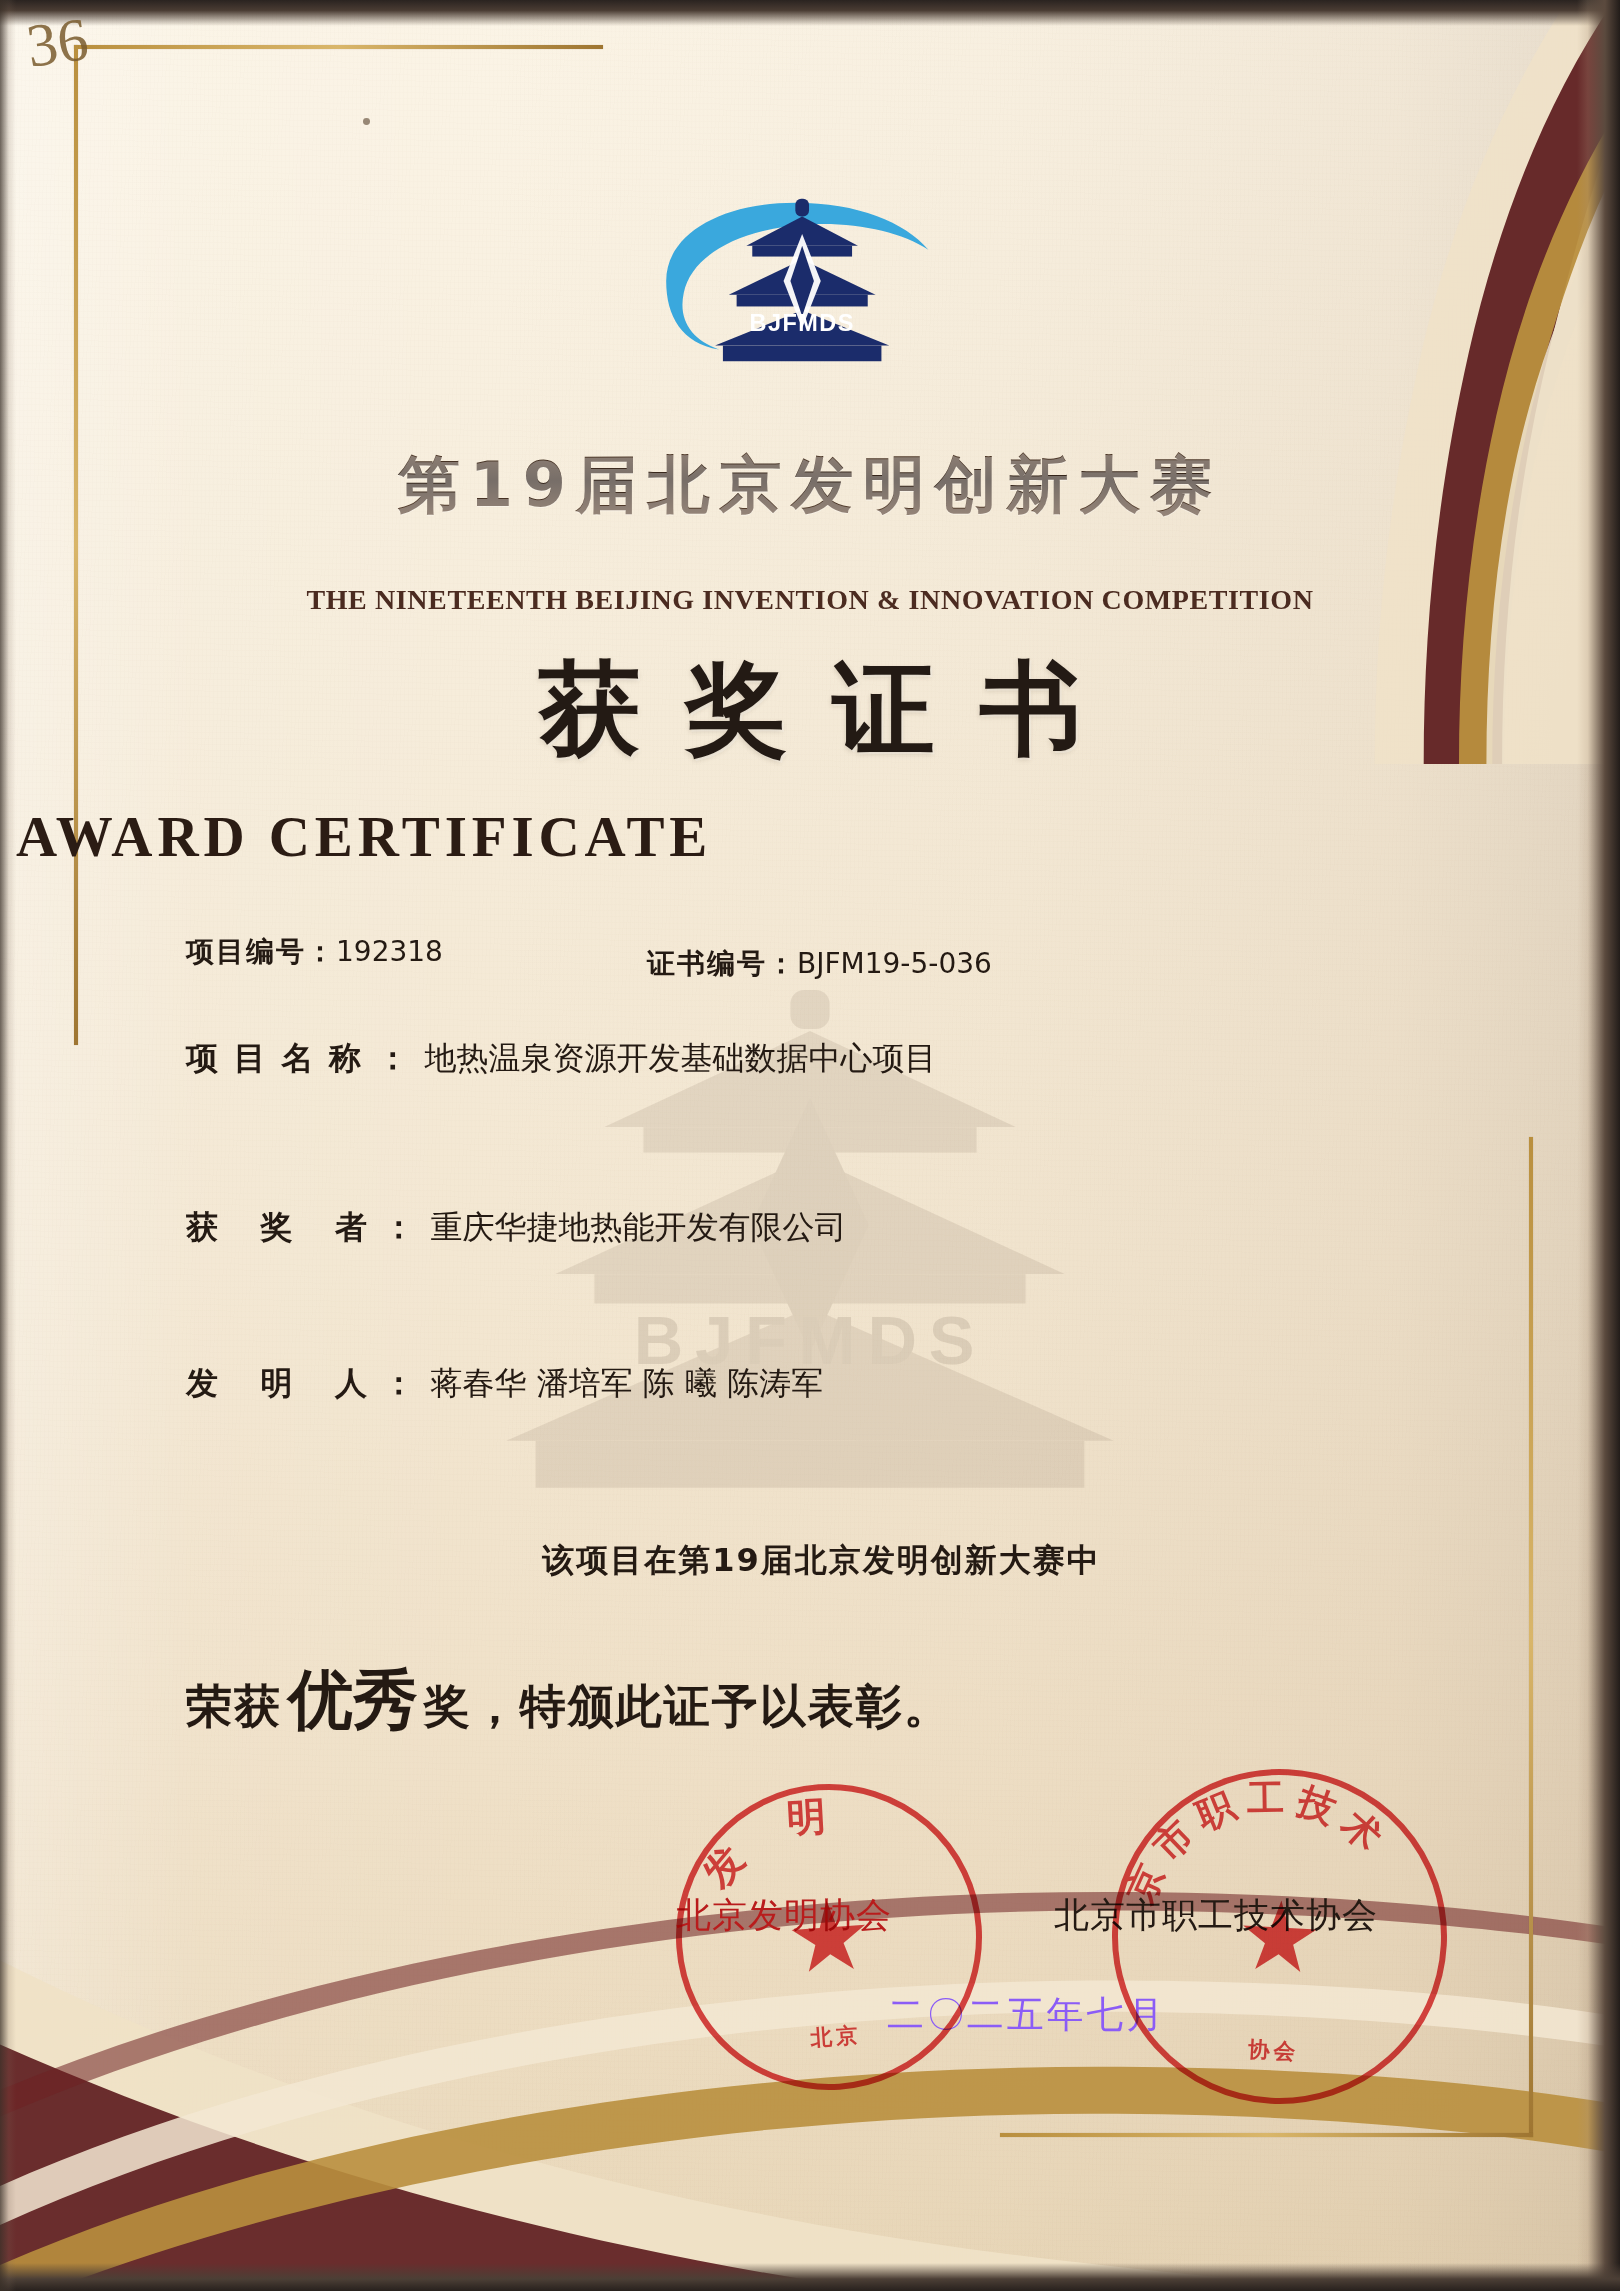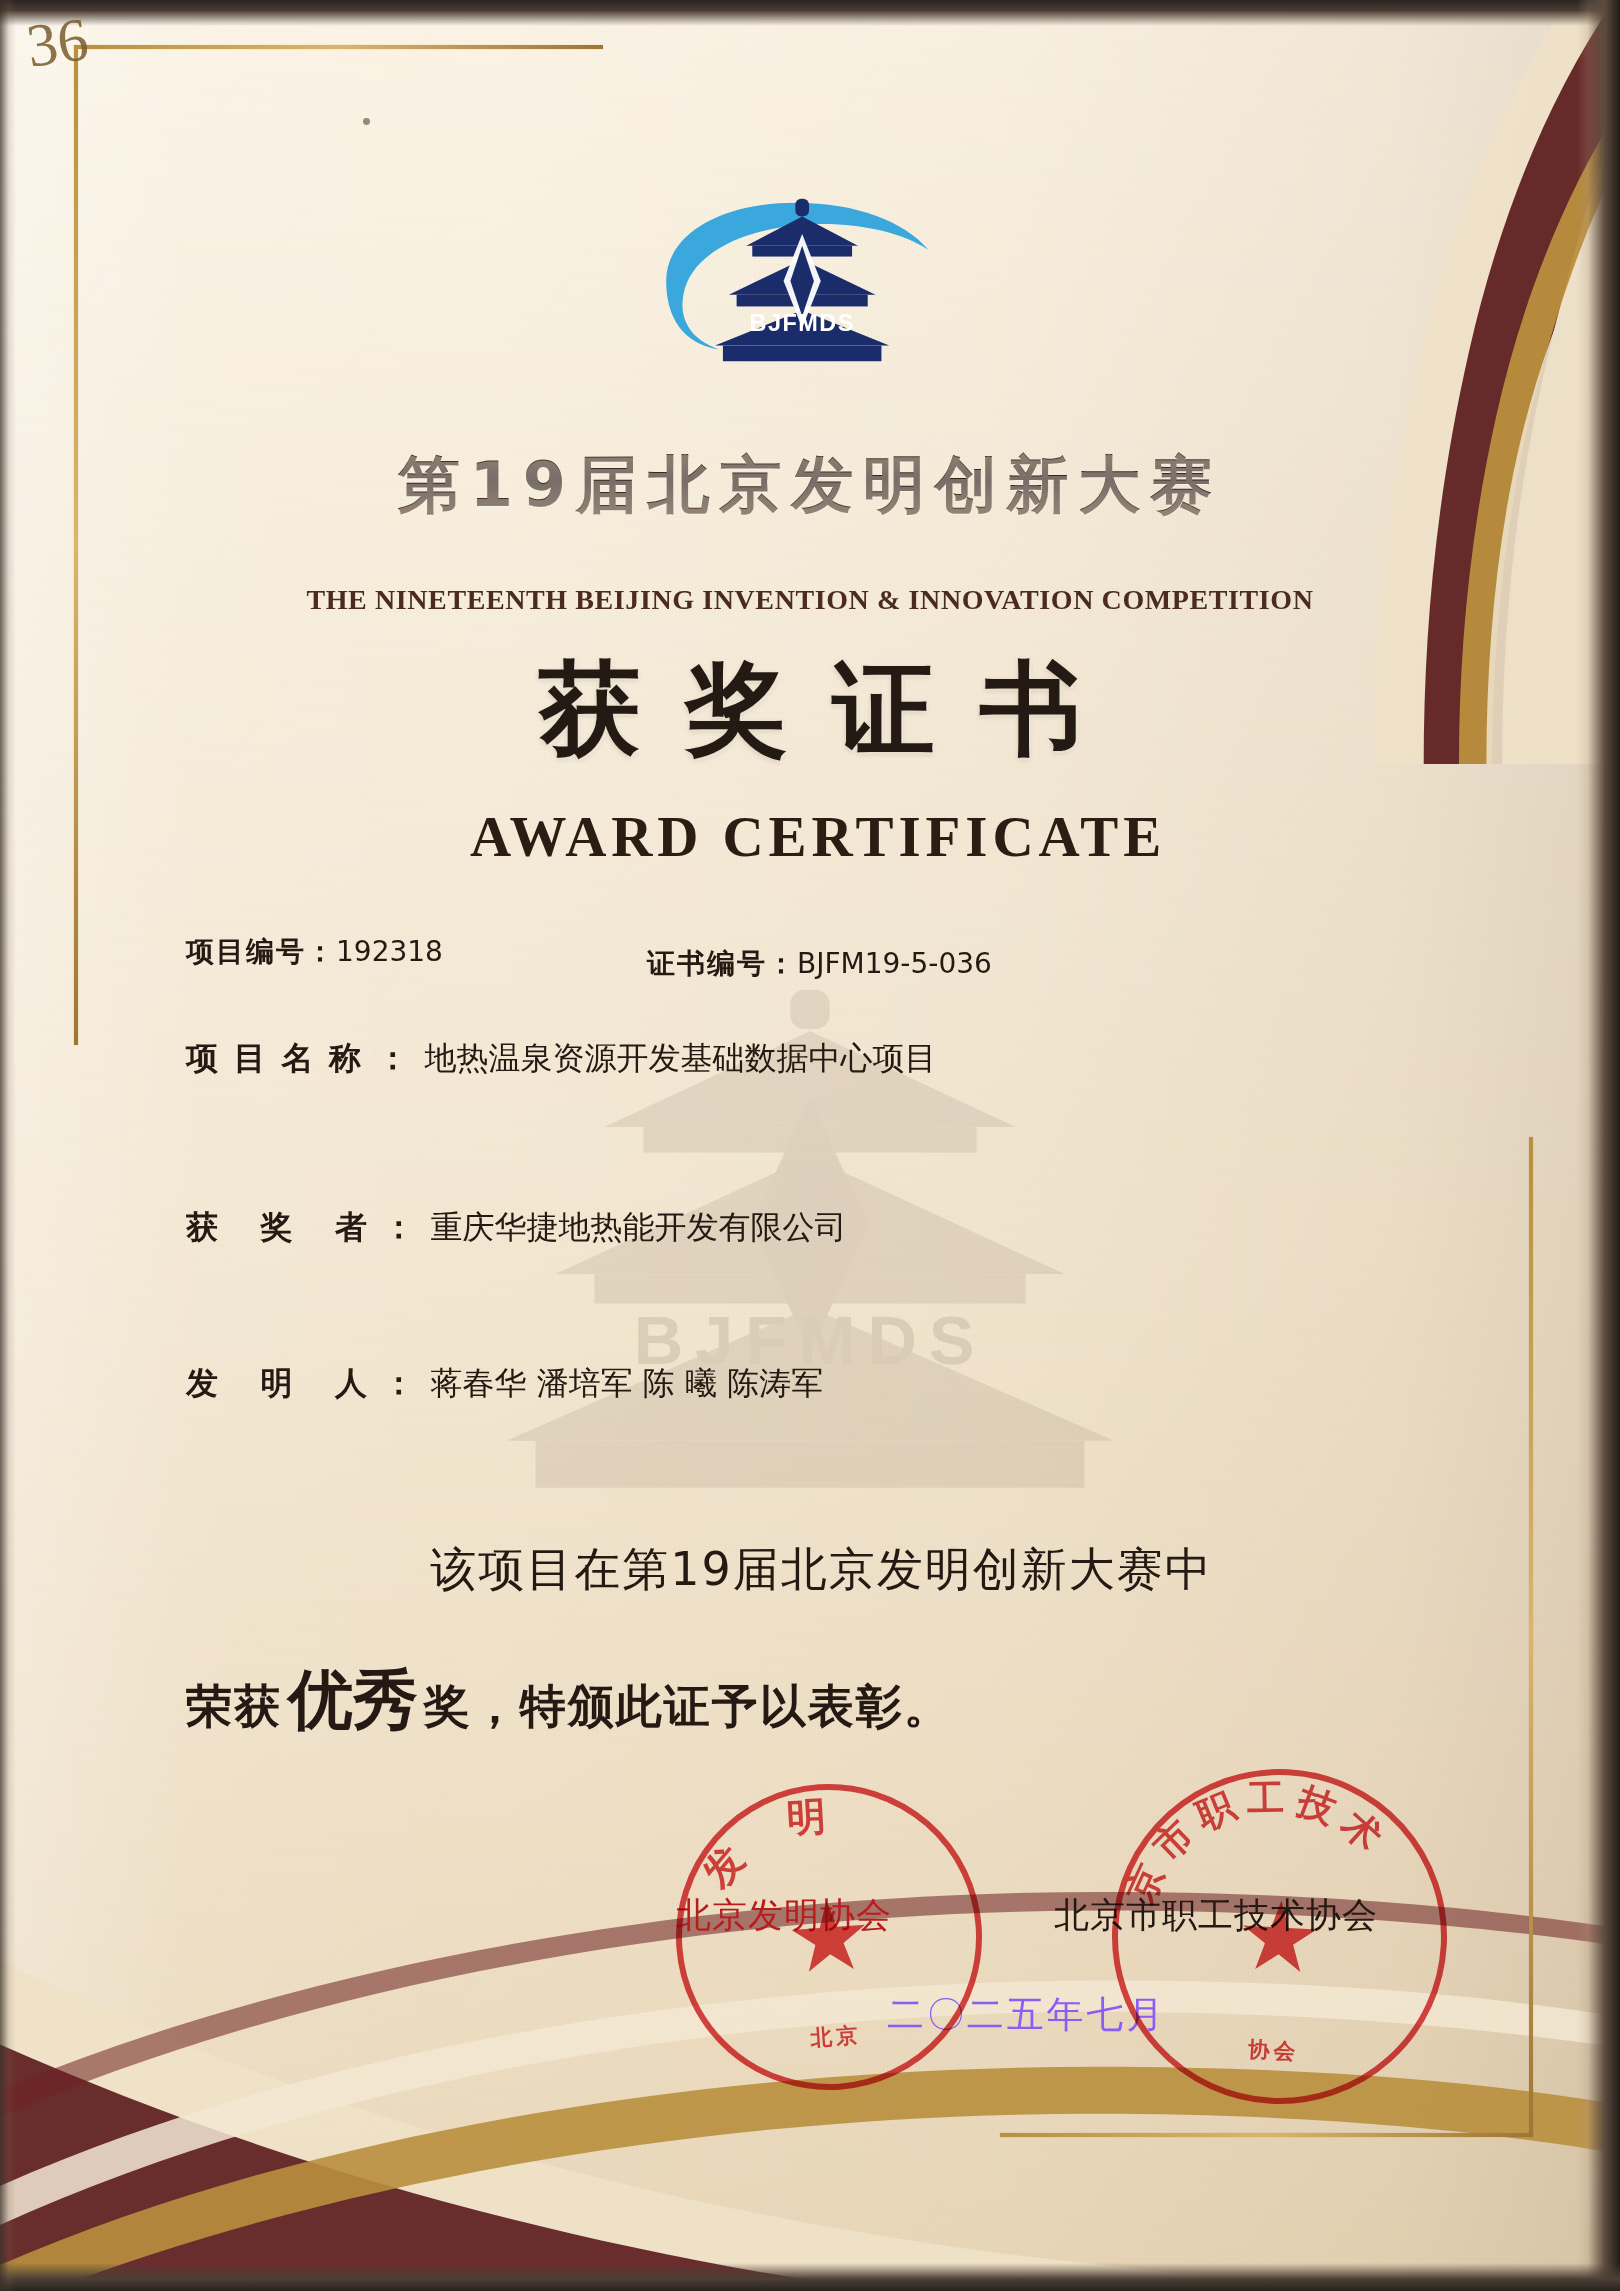--- a/index.html
+++ b/index.html
@@ -143,21 +143,20 @@
     font-weight: bold;
     font-size: 102px;
     letter-spacing: 45px;
     text-indent: 45px;
     color: #231a14;
     text-shadow: 2px 2px 0 rgba(255,255,255,.25), 0 2px 4.9px rgba(80,60,40,.18);
   }
   .award-en {
     position: absolute;
     left: 16px; right: 0; top: 804px;
-    text-align: center;
     font-family: "Liberation Serif", serif;
     font-weight: bold;
     font-size: 57px;
     letter-spacing: 4.9px;
     color: #2b1c14;
   }
 
   
   .field {
     position: absolute;
@@ -181,22 +180,22 @@
   .row-inventor{ top: 1362px; left: 186px; font-size: 32px; }
 
   .spaced3 { letter-spacing: 15.7px; }
 
   
   .body-1 {
     position: absolute;
     top: 1539px; left: 0; right: 0;
     text-align: center;
     font-family: "DejaVu Sans", "Liberation Sans", sans-serif;
-    font-size: 46px;
-    font-weight: normal;
+    font-size: 32px;
+    font-weight: bold;
     letter-spacing: 2px;
     color: #241a13;
     padding-left: 23px;
   }
   .body-2 {
     position: absolute;
     top: 1656px; left: 186px;
     font-family: "DejaVu Sans", "Liberation Sans", sans-serif;
     font-size: 46px;
     font-weight: bold;

